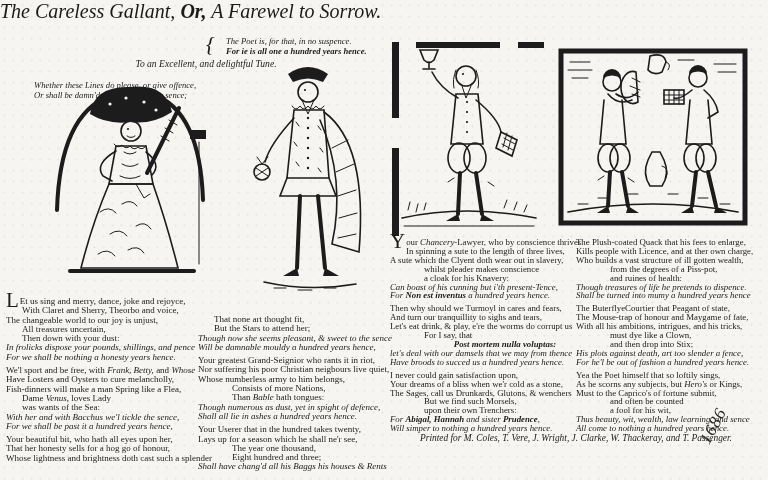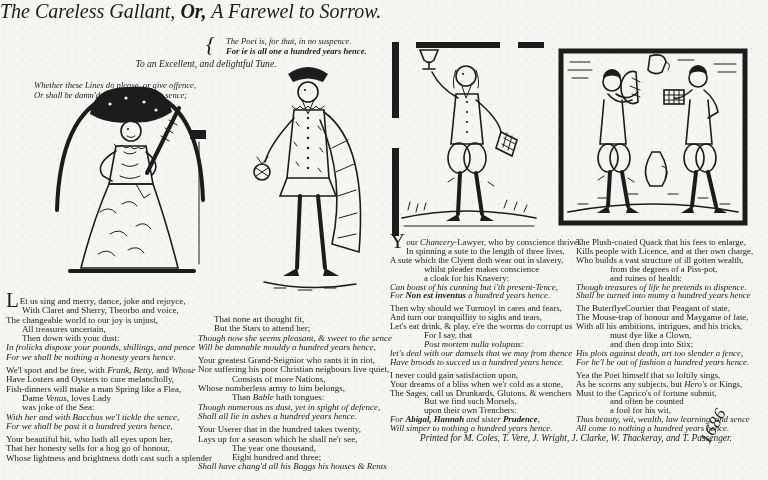--- a/index.html
+++ b/index.html
@@ -19,21 +19,21 @@
   #epi-right{left:226px;top:37px;}
   #epi-right .b2{font-weight:bold;}
   #brace{left:206px;top:33px;font-size:22px;font-style:italic;line-height:22px;}
   #tune{left:0;top:58px;width:412px;text-align:center;font-style:italic;font-size:9.6px;}
   
   .verse{position:absolute;}
   .ln{white-space:nowrap;}
   .col-a .ln{font-size:9px;line-height:9.3px;}
   .col-b .ln{font-size:8.8px;line-height:8.9px;}
   .i{font-style:italic;}
-  .bi{font-style:italic;font-weight:normal;}
+  .bi{font-style:italic;font-weight:bold;text-align:center;}
   .n1{padding-left:16px;}
   .n2{padding-left:34px;}
   .stanza{margin-bottom:4px;}
   .dc{font-size:21px;line-height:9px;display:inline-block;vertical-align:top;margin:-1px 1px 0 0;}
   #imprint{left:398px;top:433px;width:356px;text-align:center;font-style:italic;font-weight:normal;font-size:9.4px;white-space:nowrap;}
   #mark{left:686px;top:402px;width:70px;font-style:italic;font-size:17px;color:#2a2a2a;transform:rotate(-62deg);letter-spacing:1px;}
   
   .cut svg{display:block;}
   .cut path,.cut line,.cut circle,.cut ellipse,.cut rect,.cut polyline{stroke:#1c1c1c;stroke-width:1.6;fill:none;stroke-linecap:round;}
   .cut .fill{fill:#1c1c1c;stroke:none;}
@@ -200,42 +200,42 @@
         <div class="ln n1">All treasures uncertain,</div>
         <div class="ln n1">Then down with your dust:</div>
         <div class="ln i">In frolicks dispose your pounds, shillings, and pence</div>
         <div class="ln i">For we shall be nothing a honesty years hence.</div>
       </div>
       <div class="stanza">
         <div class="ln">We'l sport and be free, with <i>Frank, Betty,</i> and <i>Whose</i></div>
         <div class="ln">Have Losters and Oysters to cure melancholly,</div>
         <div class="ln">Fish-dinners will make a man Spring like a Flea,</div>
         <div class="ln n1">Dame <i>Venus</i>, loves Lady</div>
-        <div class="ln n1">was joke of the Sea:</div>
+        <div class="ln n1">was wants of the Sea:</div>
         <div class="ln i">With her and with Bacchus we'l tickle the sence,</div>
         <div class="ln i">For we shall be past it a hundred years hence,</div>
       </div>
       <div class="stanza">
         <div class="ln">Your beautiful bit, who hath all eyes upon her,</div>
         <div class="ln">That her honesty sells for a hog go of honour,</div>
         <div class="ln">Whose lightness and brightness doth cast such a splender</div>
       </div>
     </div>
   <div class="verse col-a" style="left:198px;top:296px;width:195px;margin-top:19px;">
       <div class="stanza">
         <div class="ln n1">That none art thought fit,</div>
         <div class="ln n1">But the Stars to attend her;</div>
         <div class="ln i">Though now she seems pleasant, &amp; sweet to the sence</div>
         <div class="ln i">Will be damnable mouldy a hundred years hence,</div>
       </div>
       <div class="stanza">
         <div class="ln">Your greatest Grand-Seignior who rants it in riot,</div>
         <div class="ln">Nor suffering his poor Christian neigbours live quiet,</div>
+        <div class="ln">Whose numberless army to him belongs,</div>
         <div class="ln n2">Consists of more Nations,</div>
-        <div class="ln">Whose numberless army to him belongs,</div>
         <div class="ln n2">Than <i>Bable</i> hath tongues:</div>
         <div class="ln i">Though numerous as dust, yet in spight of defence,</div>
         <div class="ln i">Shall all lie in ashes a hundred years hence.</div>
       </div>
       <div class="stanza">
         <div class="ln">Your Userer that in the hundred takes twenty,</div>
         <div class="ln">Lays up for a season which he shall ne'r see,</div>
         <div class="ln n2">The year one thousand,</div>
         <div class="ln n2">Eight hundred and three;</div>
         <div class="ln i">Shall have chang'd all his Baggs his houses &amp; Rents</div>

